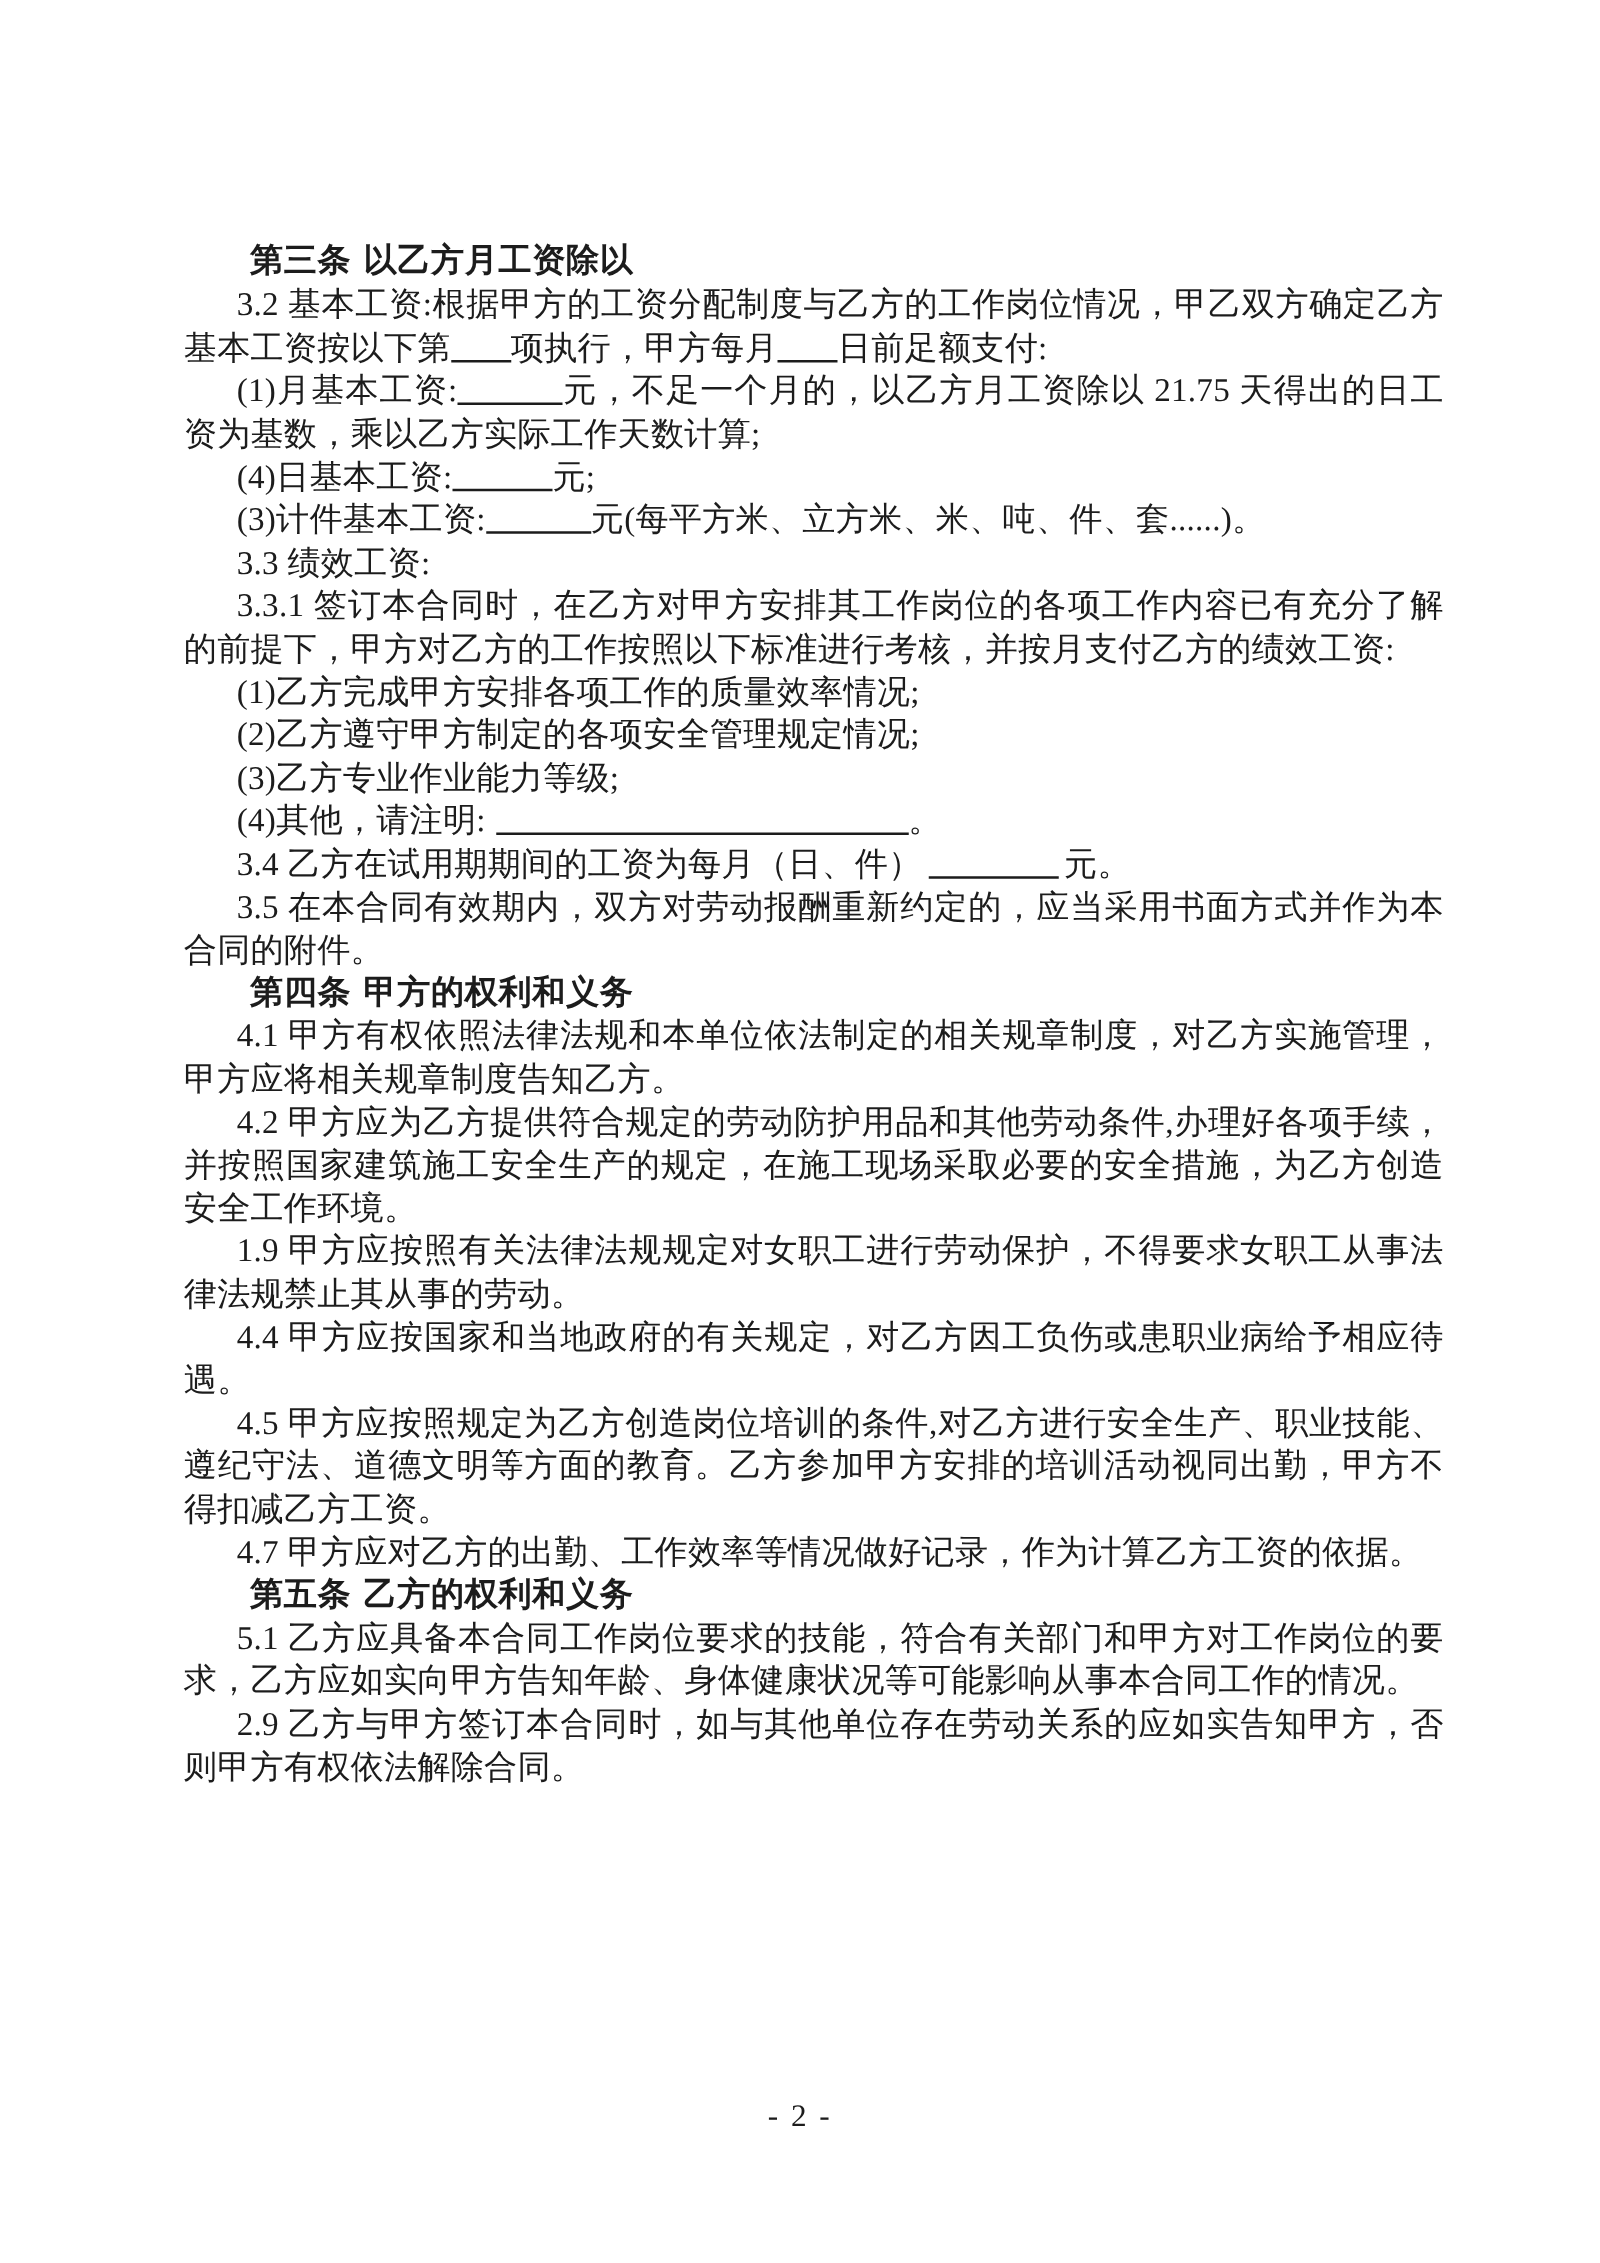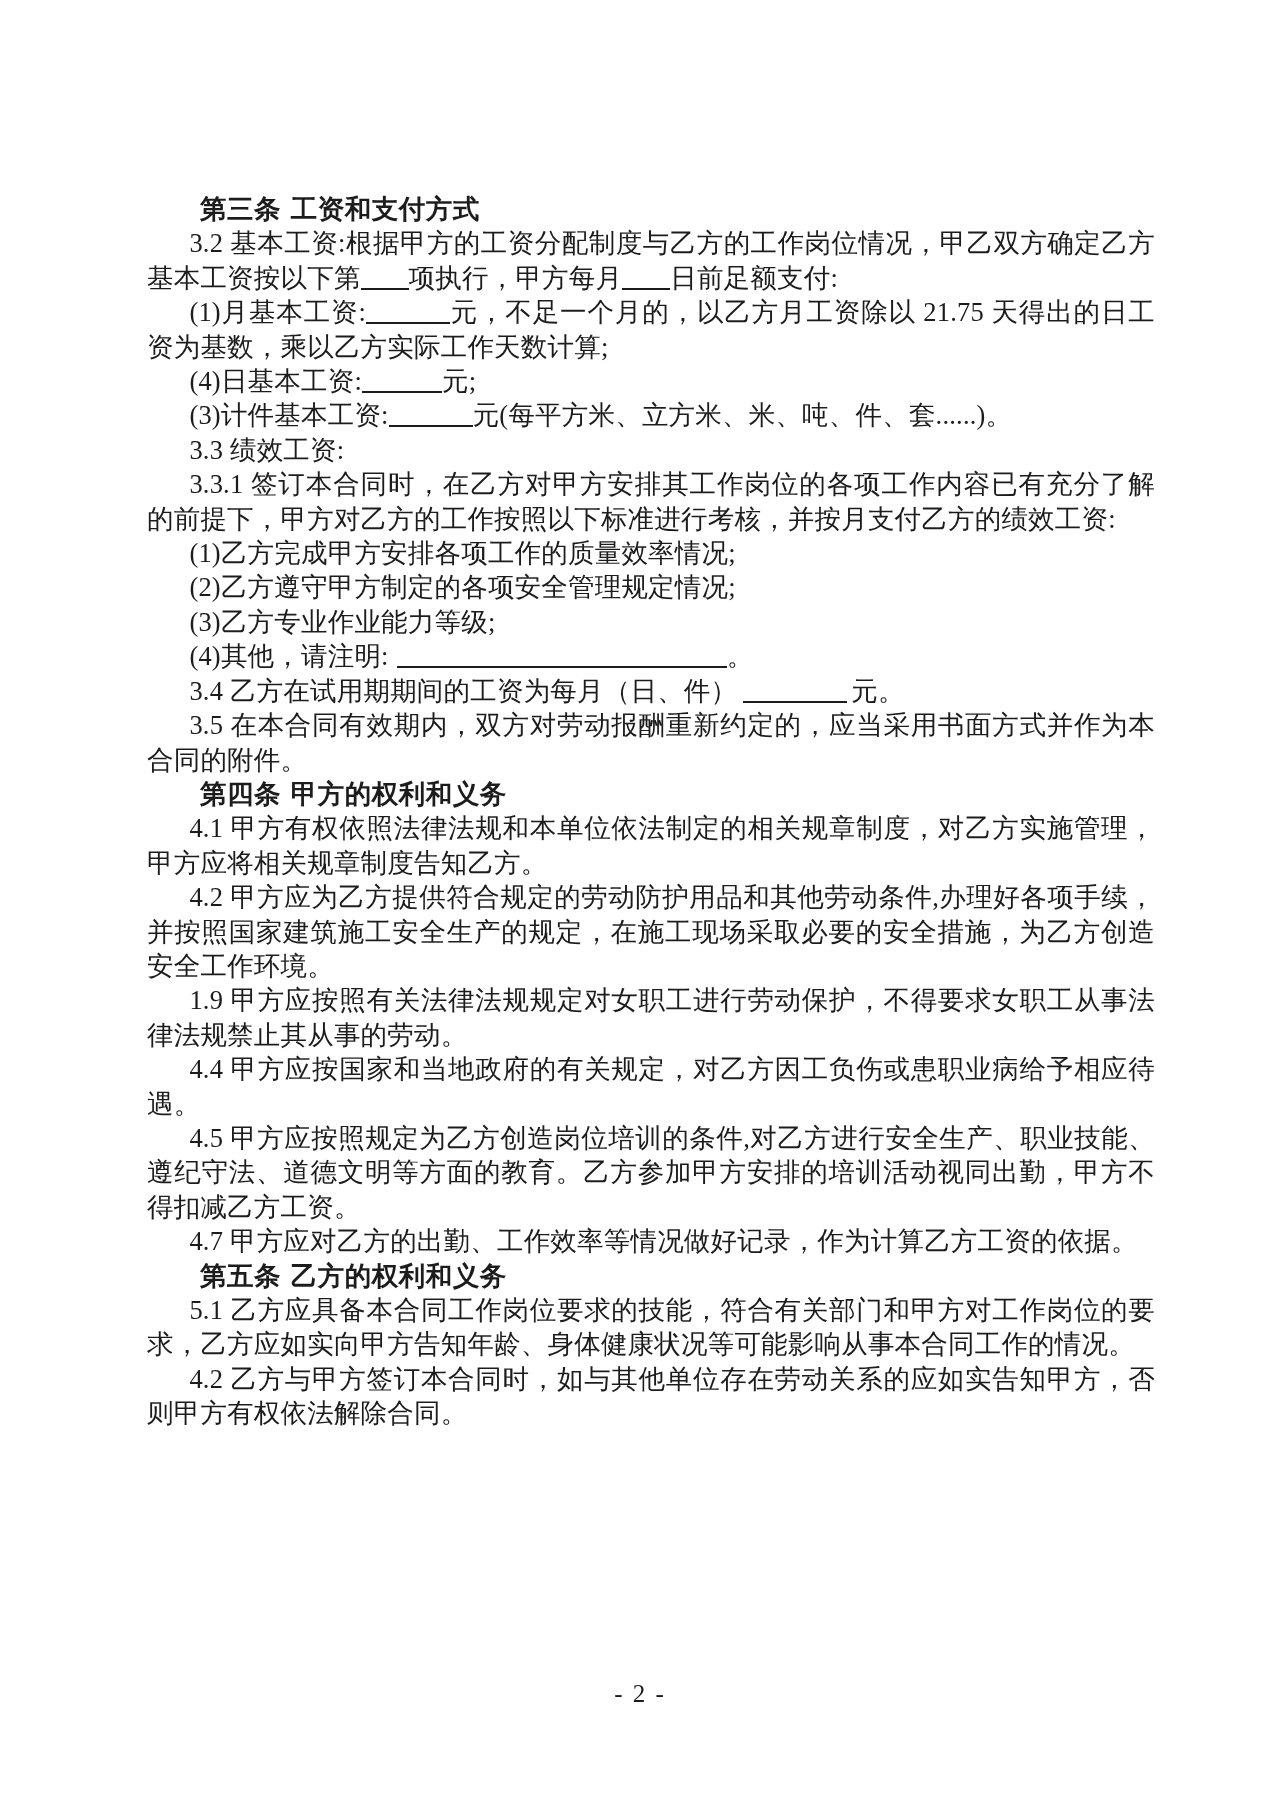--- a/index.html
+++ b/index.html
@@ -54,21 +54,21 @@
     color:#1c1c1c;
     letter-spacing:2px;
   }
 </style>
 </head>
 <body>
 
 <div class="page">
   <div class="content">
 
-    <p class="heading">第三条 工资和支付方式</p>
+    <p class="heading">第三条 以乙方月工资除以</p>
 
 
     <p class="para">
       <span>3.2 基本工资:根据甲方的工资分配制度与乙方的工作岗位情况，甲乙双方确定乙方基本工资按以下第</span><span class="blank b-item-no"></span><span>项执行，甲方每月</span><span class="blank b-pay-day"></span><span>日前足额支付:</span>
     </p>
 
     <p class="para">
       <span>(1)月基本工资:</span><span class="blank b-month-wage"></span><span>元，不足一个月的，以乙方月工资除以 21.75 天得出的日工资为基数，乘以乙方实际工作天数计算;</span>
     </p>
 
@@ -113,18 +113,18 @@
 
     <p class="para">4.5 甲方应按照规定为乙方创造岗位培训的条件,对乙方进行安全生产、职业技能、遵纪守法、道德文明等方面的教育。乙方参加甲方安排的培训活动视同出勤，甲方不得扣减乙方工资。</p>
 
 
     <p class="para">4.7 甲方应对乙方的出勤、工作效率等情况做好记录，作为计算乙方工资的依据。</p>
 
     <p class="heading">第五条 乙方的权利和义务</p>
 
     <p class="para">5.1 乙方应具备本合同工作岗位要求的技能，符合有关部门和甲方对工作岗位的要求，乙方应如实向甲方告知年龄、身体健康状况等可能影响从事本合同工作的情况。</p>
 
-    <p class="para">4.2 乙方与甲方签订本合同时，如与其他单位存在劳动关系的应如实告知甲方，否则甲方有权依法解除合同。</p>
+    <p class="para">2.9 乙方与甲方签订本合同时，如与其他单位存在劳动关系的应如实告知甲方，否则甲方有权依法解除合同。</p>
 
   </div>
 
   <div class="page-number">- 2 -</div>
 </div>
 
 </body></html>

